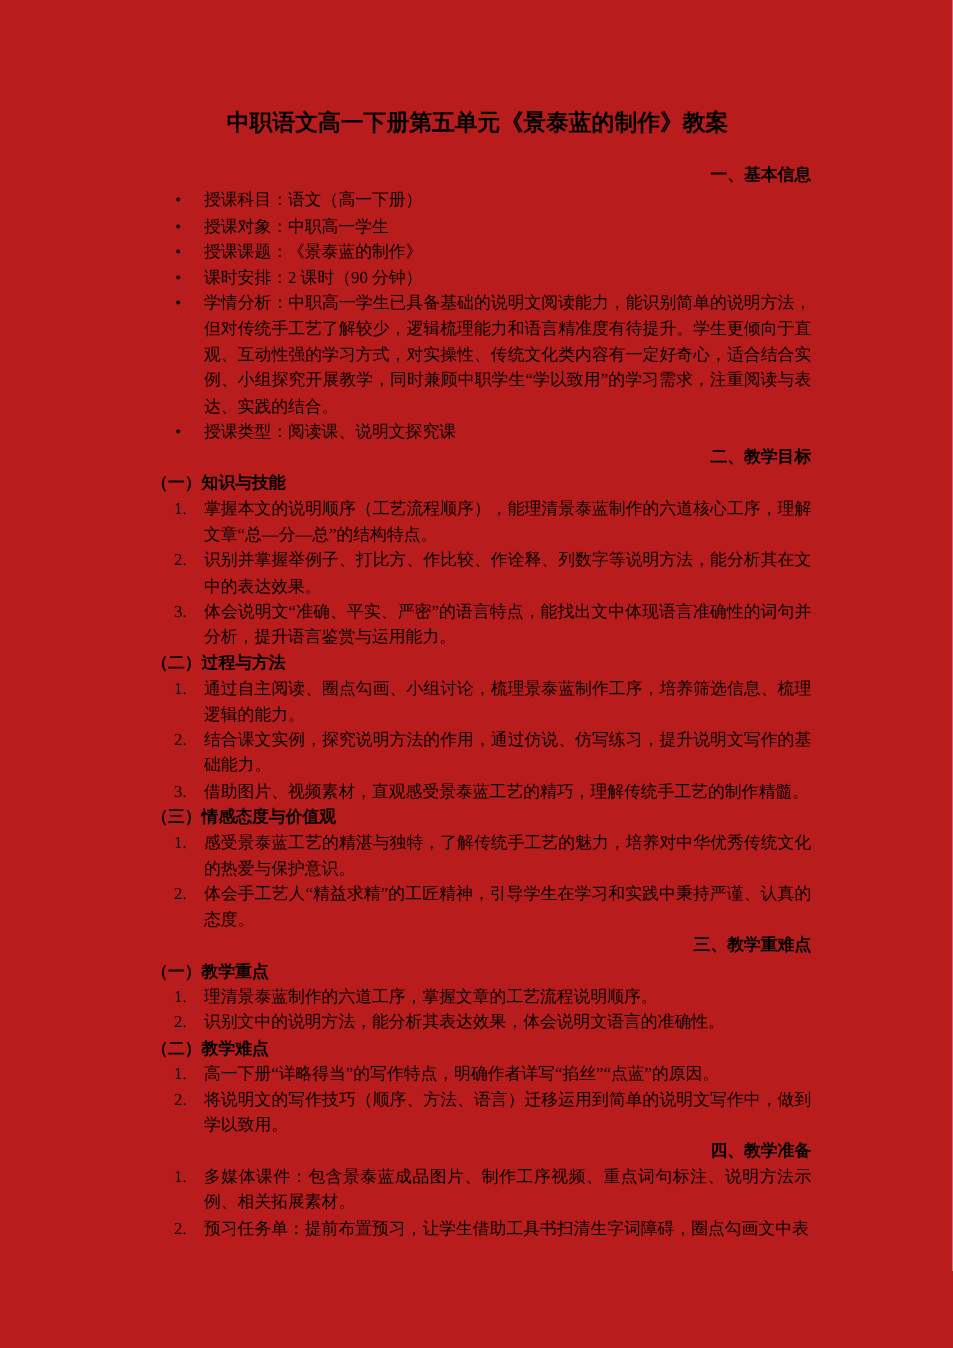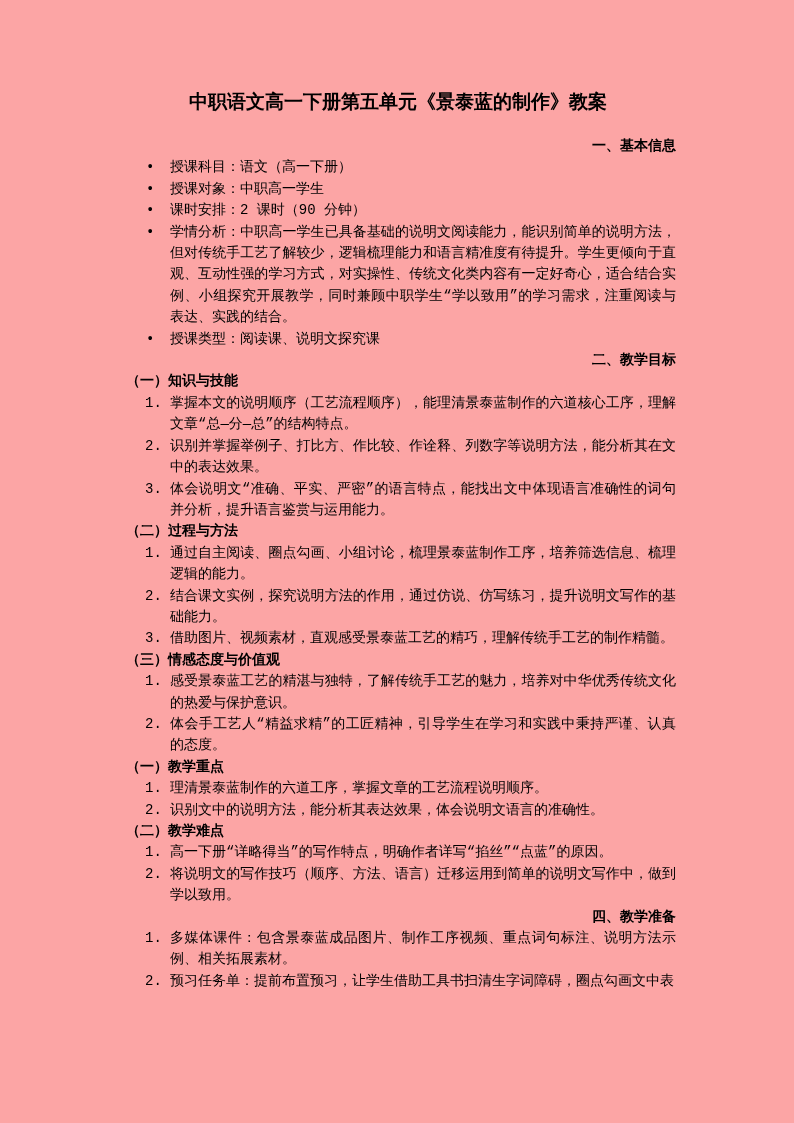--- a/index.html
+++ b/index.html
@@ -1,23 +1,23 @@
 <!DOCTYPE html>
 <html lang="zh"><head>
 <meta charset="utf-8">
 <style>
   html, body { margin: 0; padding: 0; background: #ffffff; }
   .page {
     position: relative;
     width: 794px;
     height: 1123px;
     box-sizing: border-box;
-    background: #fca5a5;
+    background: #b91c1c;
     padding: 90px 118px 0 120px;
-    font-family: Liberation Mono, monospace;
+    font-family: Liberation Serif, serif;
     font-size: 14px;
     line-height: 21.4px;
     color: #000000;
     overflow: hidden;
   }
   .doc-title {
     font-size: 19px;
     line-height: 26px;
     font-weight: bold;
     text-align: center;
@@ -72,20 +72,21 @@
 
 <div class="page">
 
   <h1 class="doc-title">中职语文高一下册第五单元《景泰蓝的制作》教案</h1>
 
   <div class="section">
     <div class="section-heading">一、基本信息</div>
     <ul class="bullet-list">
       <li>授课科目：语文（高一下册）</li>
       <li>授课对象：中职高一学生</li>
+      <li>授课课题：《景泰蓝的制作》</li>
       <li>课时安排：2 课时（90 分钟）</li>
       <li>学情分析：中职高一学生已具备基础的说明文阅读能力，能识别简单的说明方法，但对传统手工艺了解较少，逻辑梳理能力和语言精准度有待提升。学生更倾向于直观、互动性强的学习方式，对实操性、传统文化类内容有一定好奇心，适合结合实例、小组探究开展教学，同时兼顾中职学生“学以致用”的学习需求，注重阅读与表达、实践的结合。</li>
       <li>授课类型：阅读课、说明文探究课</li>
     </ul>
   </div>
 
   <div class="section">
     <div class="section-heading">二、教学目标</div>
 
     <div class="sub-heading">（一）知识与技能</div>
@@ -103,20 +104,21 @@
     </ol>
 
     <div class="sub-heading">（三）情感态度与价值观</div>
     <ol class="numbered-list">
       <li>感受景泰蓝工艺的精湛与独特，了解传统手工艺的魅力，培养对中华优秀传统文化的热爱与保护意识。</li>
       <li>体会手工艺人“精益求精”的工匠精神，引导学生在学习和实践中秉持严谨、认真的态度。</li>
     </ol>
   </div>
 
   <div class="section">
+    <div class="section-heading">三、教学重难点</div>
 
     <div class="sub-heading">（一）教学重点</div>
     <ol class="numbered-list">
       <li>理清景泰蓝制作的六道工序，掌握文章的工艺流程说明顺序。</li>
       <li>识别文中的说明方法，能分析其表达效果，体会说明文语言的准确性。</li>
     </ol>
 
     <div class="sub-heading">（二）教学难点</div>
     <ol class="numbered-list">
       <li>高一下册“详略得当”的写作特点，明确作者详写“掐丝”“点蓝”的原因。</li>

